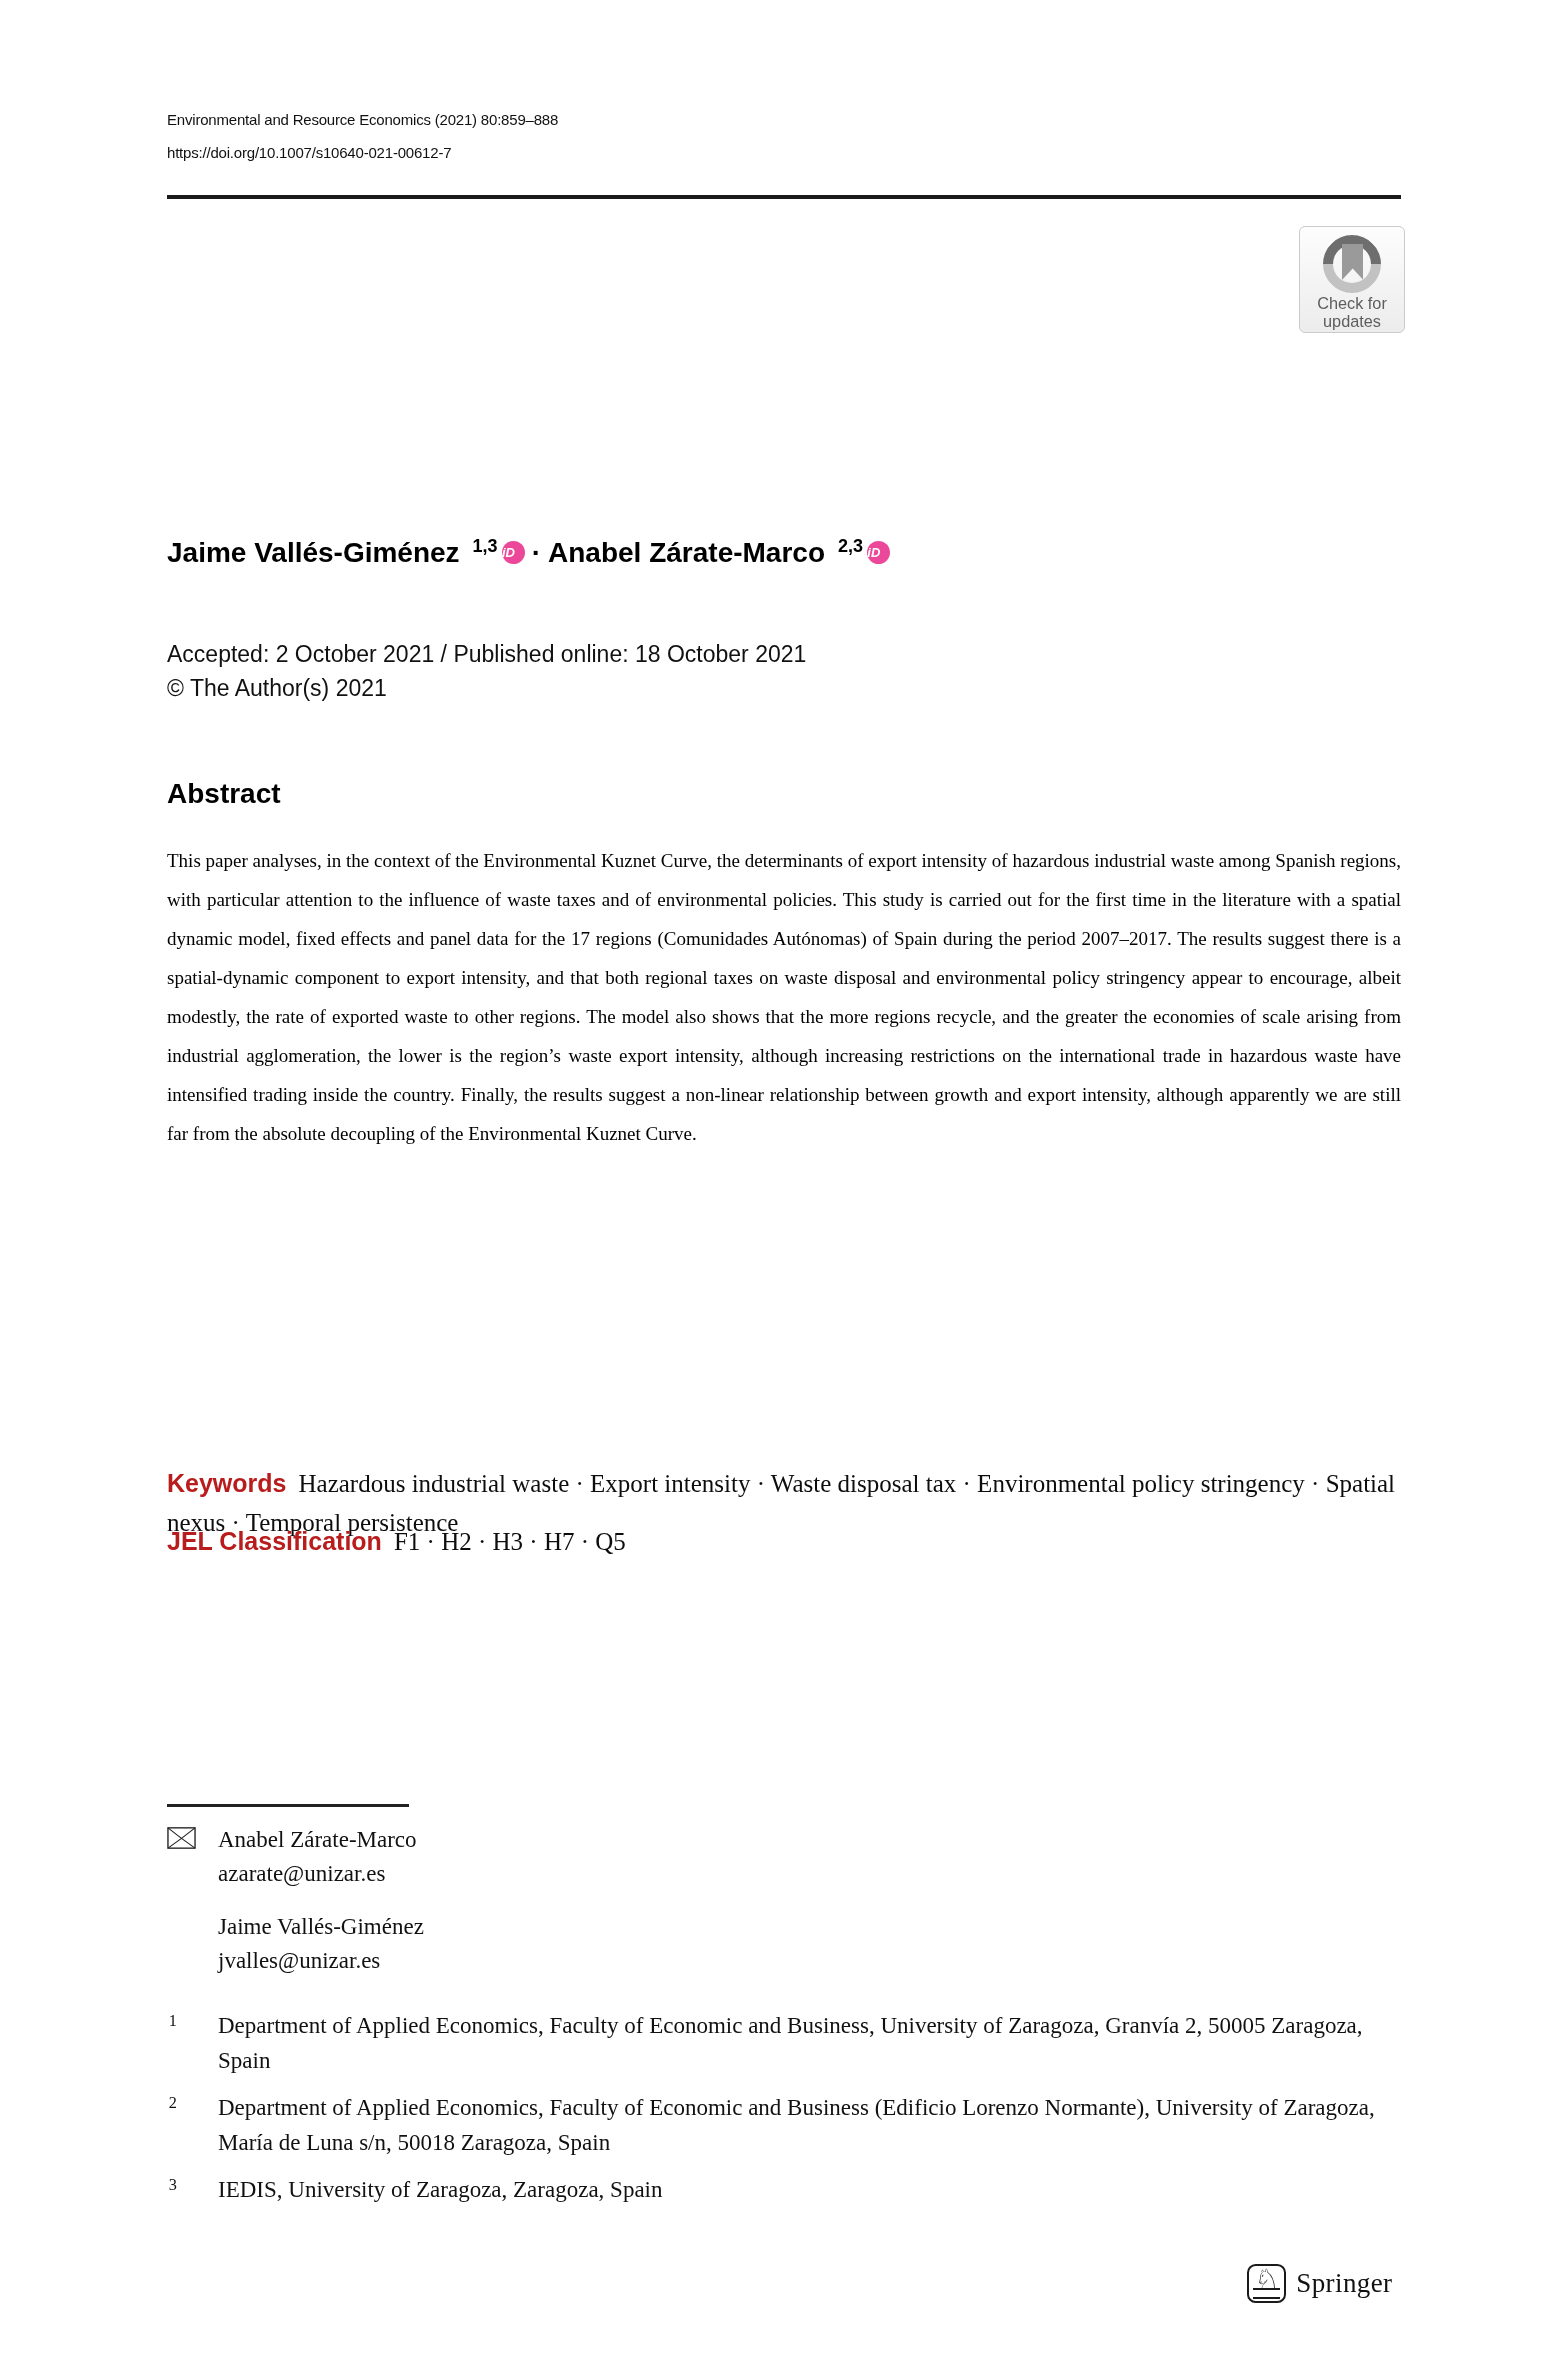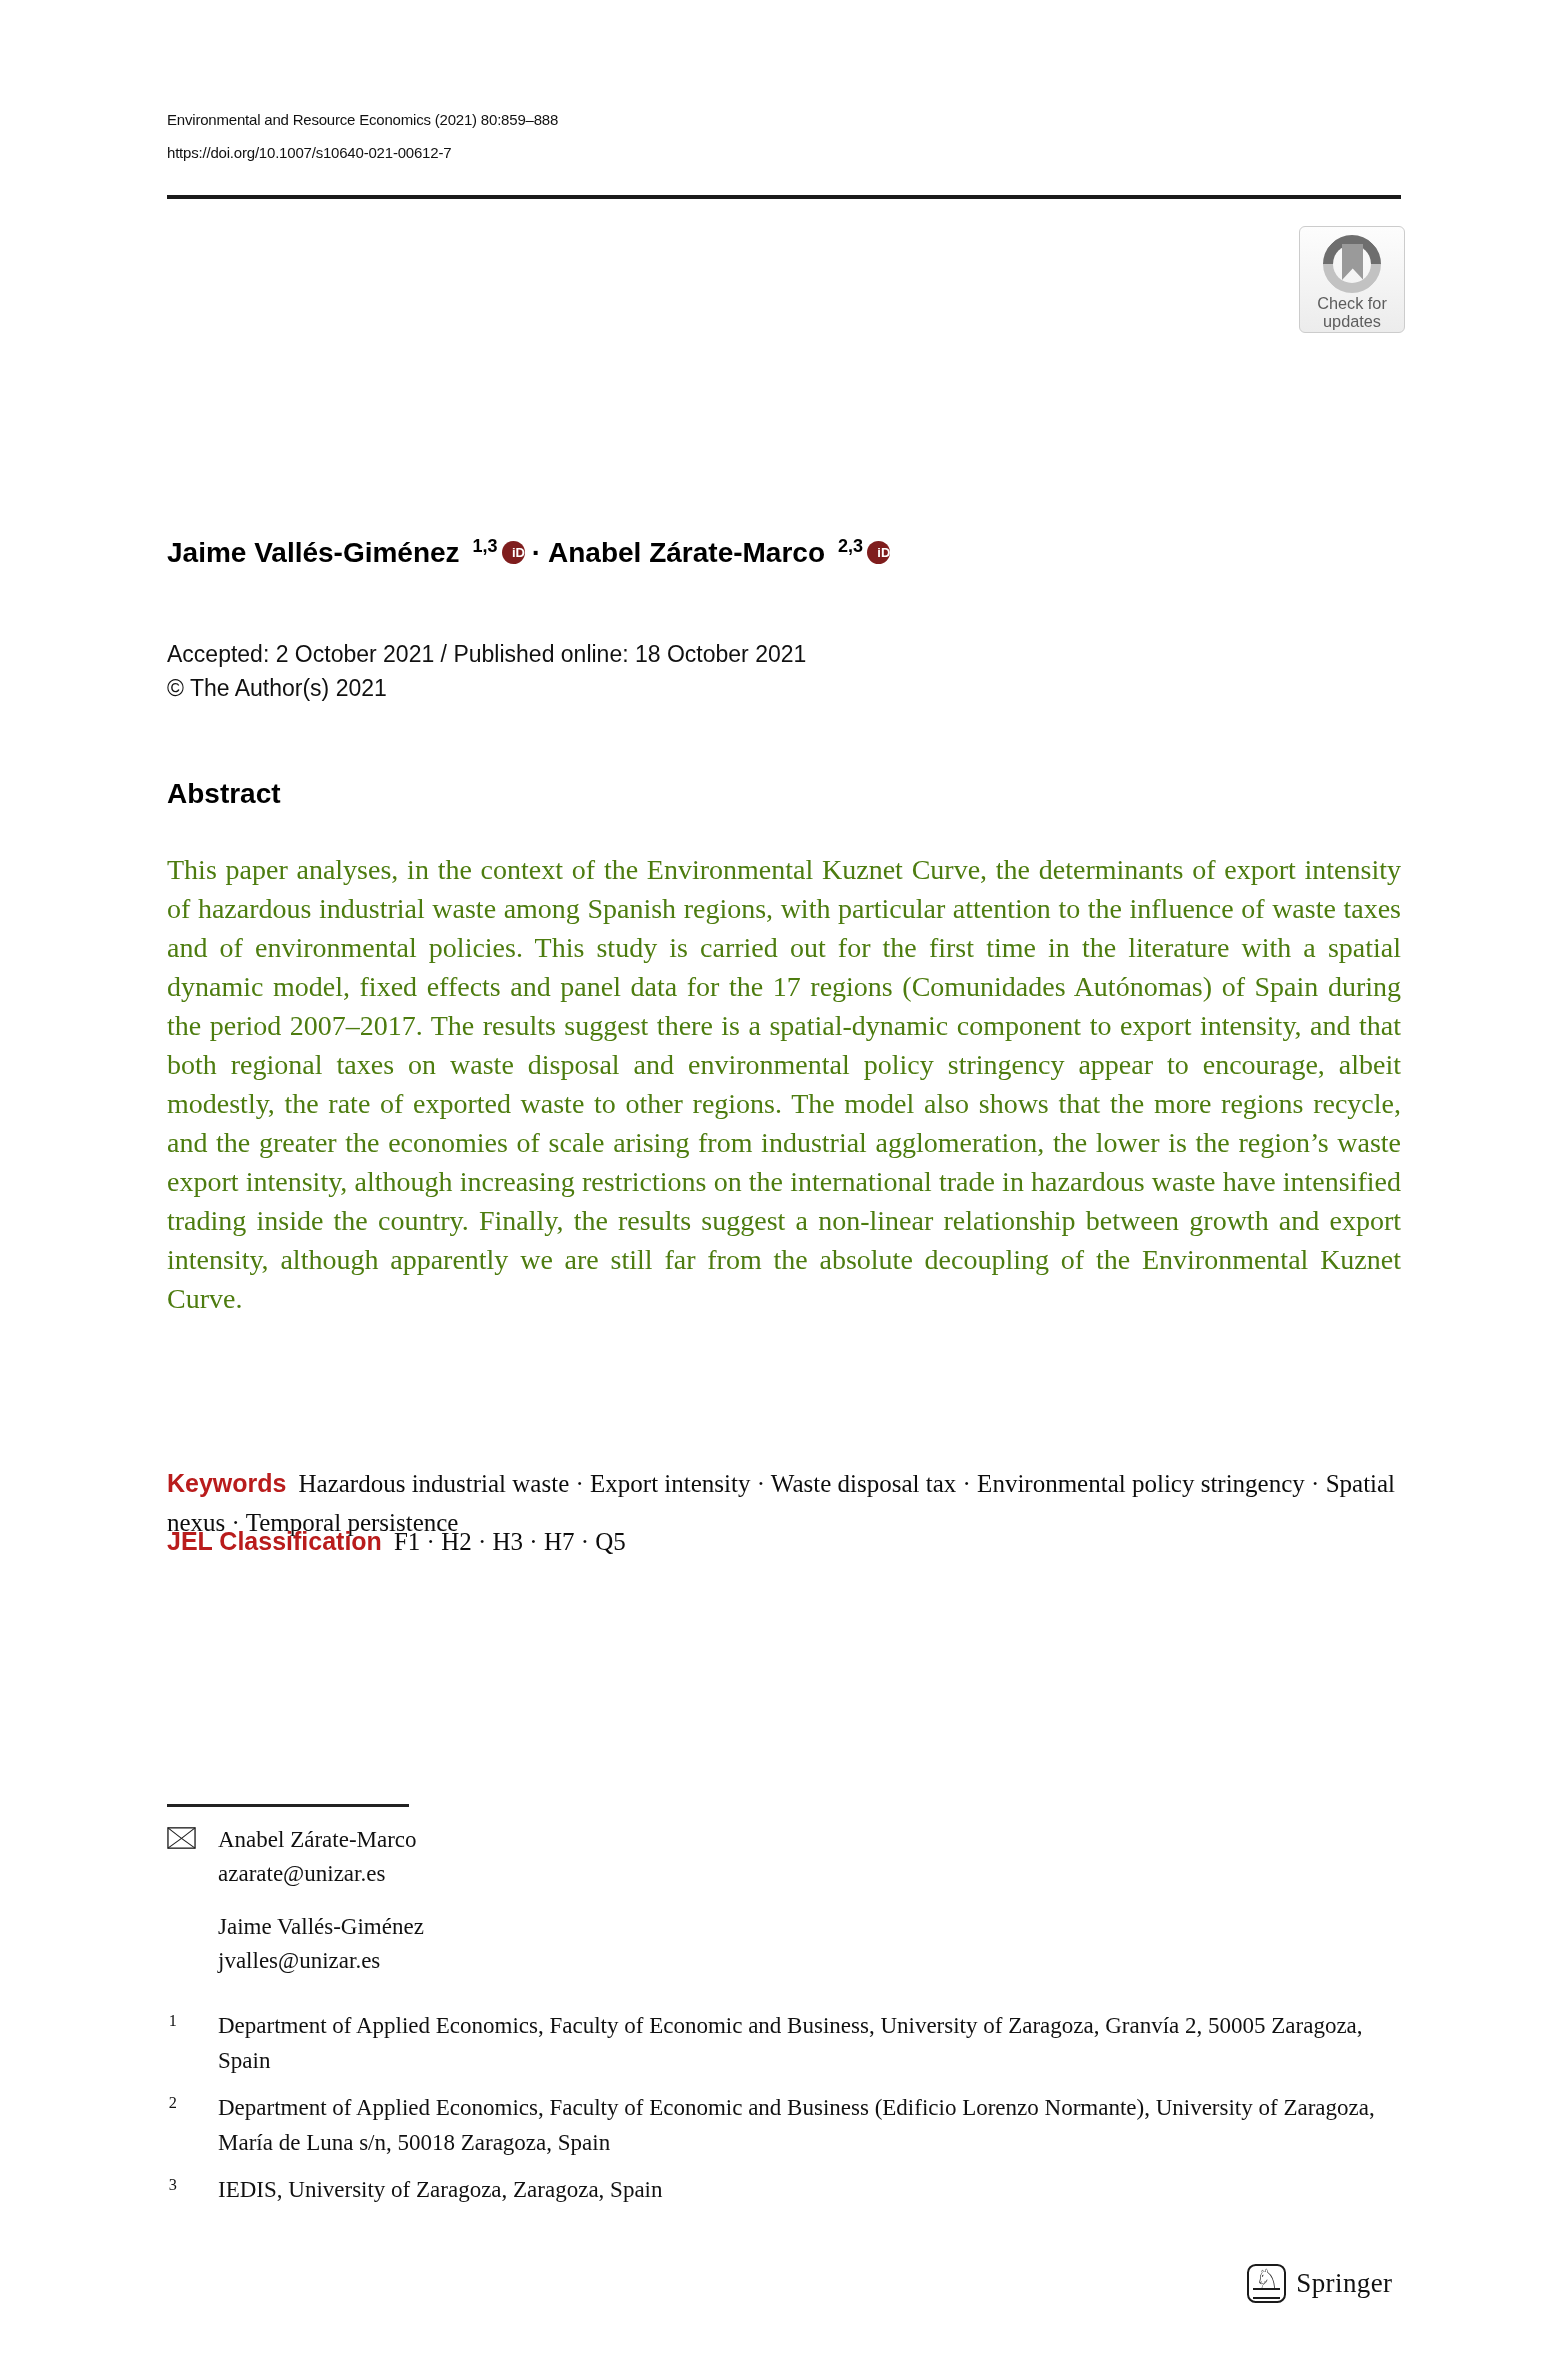--- a/index.html
+++ b/index.html
@@ -36,29 +36,29 @@
   }
   .cfu-text{font-family:"Liberation Sans", sans-serif;font-size:16.3px;line-height:18px;color:#5d5d5d;text-align:center;}
 
   
   .title{top:332px;margin:0;font-family:"Liberation Sans", sans-serif;font-weight:700;font-size:39px;line-height:55px;letter-spacing:-0.4px;color:#000;}
   .authors{top:536px;font-family:"Liberation Sans", sans-serif;font-weight:700;font-size:28px;color:#000;}
   .authors sup{font-size:18px;font-weight:700;margin-left:13px;}
   .author-sep{font-weight:700;padding:0 6.9px;}
   .orcid{
     display:inline-block;width:23px;height:23px;border-radius:50%;
-    background:#7f1d1d;color:#fff;font-family:"Liberation Sans", sans-serif;
-    font-size:13px;font-weight:700;line-height:23px;text-align:right;
-    vertical-align:5.1px;margin-left:4.3px;cursor:pointer;
+    background:#ec4899;color:#fff;font-family:"Liberation Sans", sans-serif;
+    font-size:13px;font-weight:700;line-height:23px;text-align:left;
+    vertical-align:5.1px;margin-left:4.3px;cursor:pointer;font-style:italic;
   }
   .dates{top:637px;font-family:"Liberation Sans", sans-serif;font-size:23px;line-height:34px;color:#111;}
 
   
   .abstract-heading{position:absolute;top:778px;margin:0;font-family:"Liberation Sans", sans-serif;font-size:28px;font-weight:700;color:#000;}
-  .abstract-body{top:822px;font-size:28px;line-height:39px;text-align:justify;color:#4d7c0f;}
+  .abstract-body{top:822px;font-size:19px;line-height:39px;text-align:justify;color:#000000;}
 
   .kw{font-size:25px;line-height:39px;color:#0d0d0d;}
   .keywords{top:1439px;}
   .jel{top:1497px;}
   .inline-label{font-family:"Liberation Sans", sans-serif;font-weight:700;font-size:25px;color:#b91c1c;padding-right:12px;}
 
   
   .fn-rule{position:absolute;left:167px;top:1804px;width:242px;height:2.6px;background:#222;}
   .correspondence{top:1823px;font-size:23px;line-height:34px;}
   .corr-pair{position:relative;padding-left:51px;}

